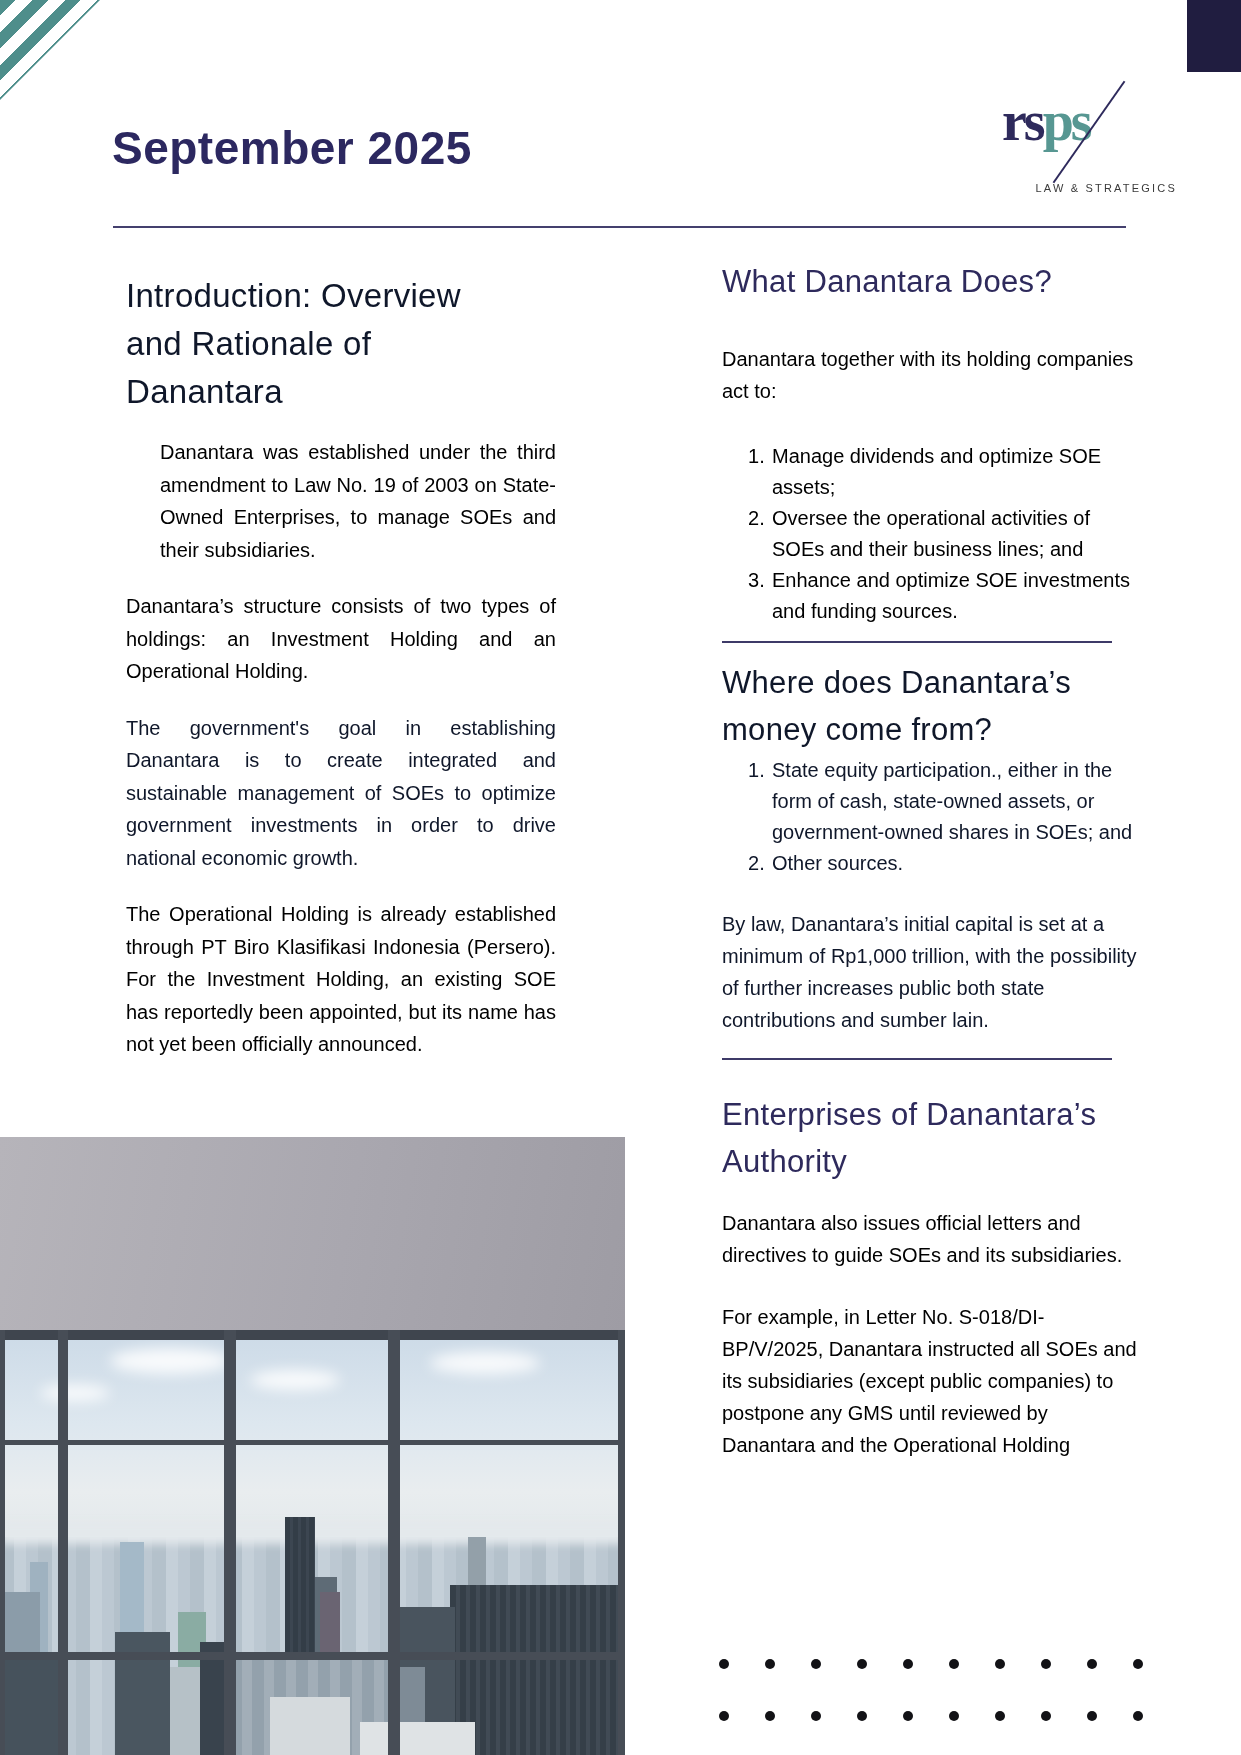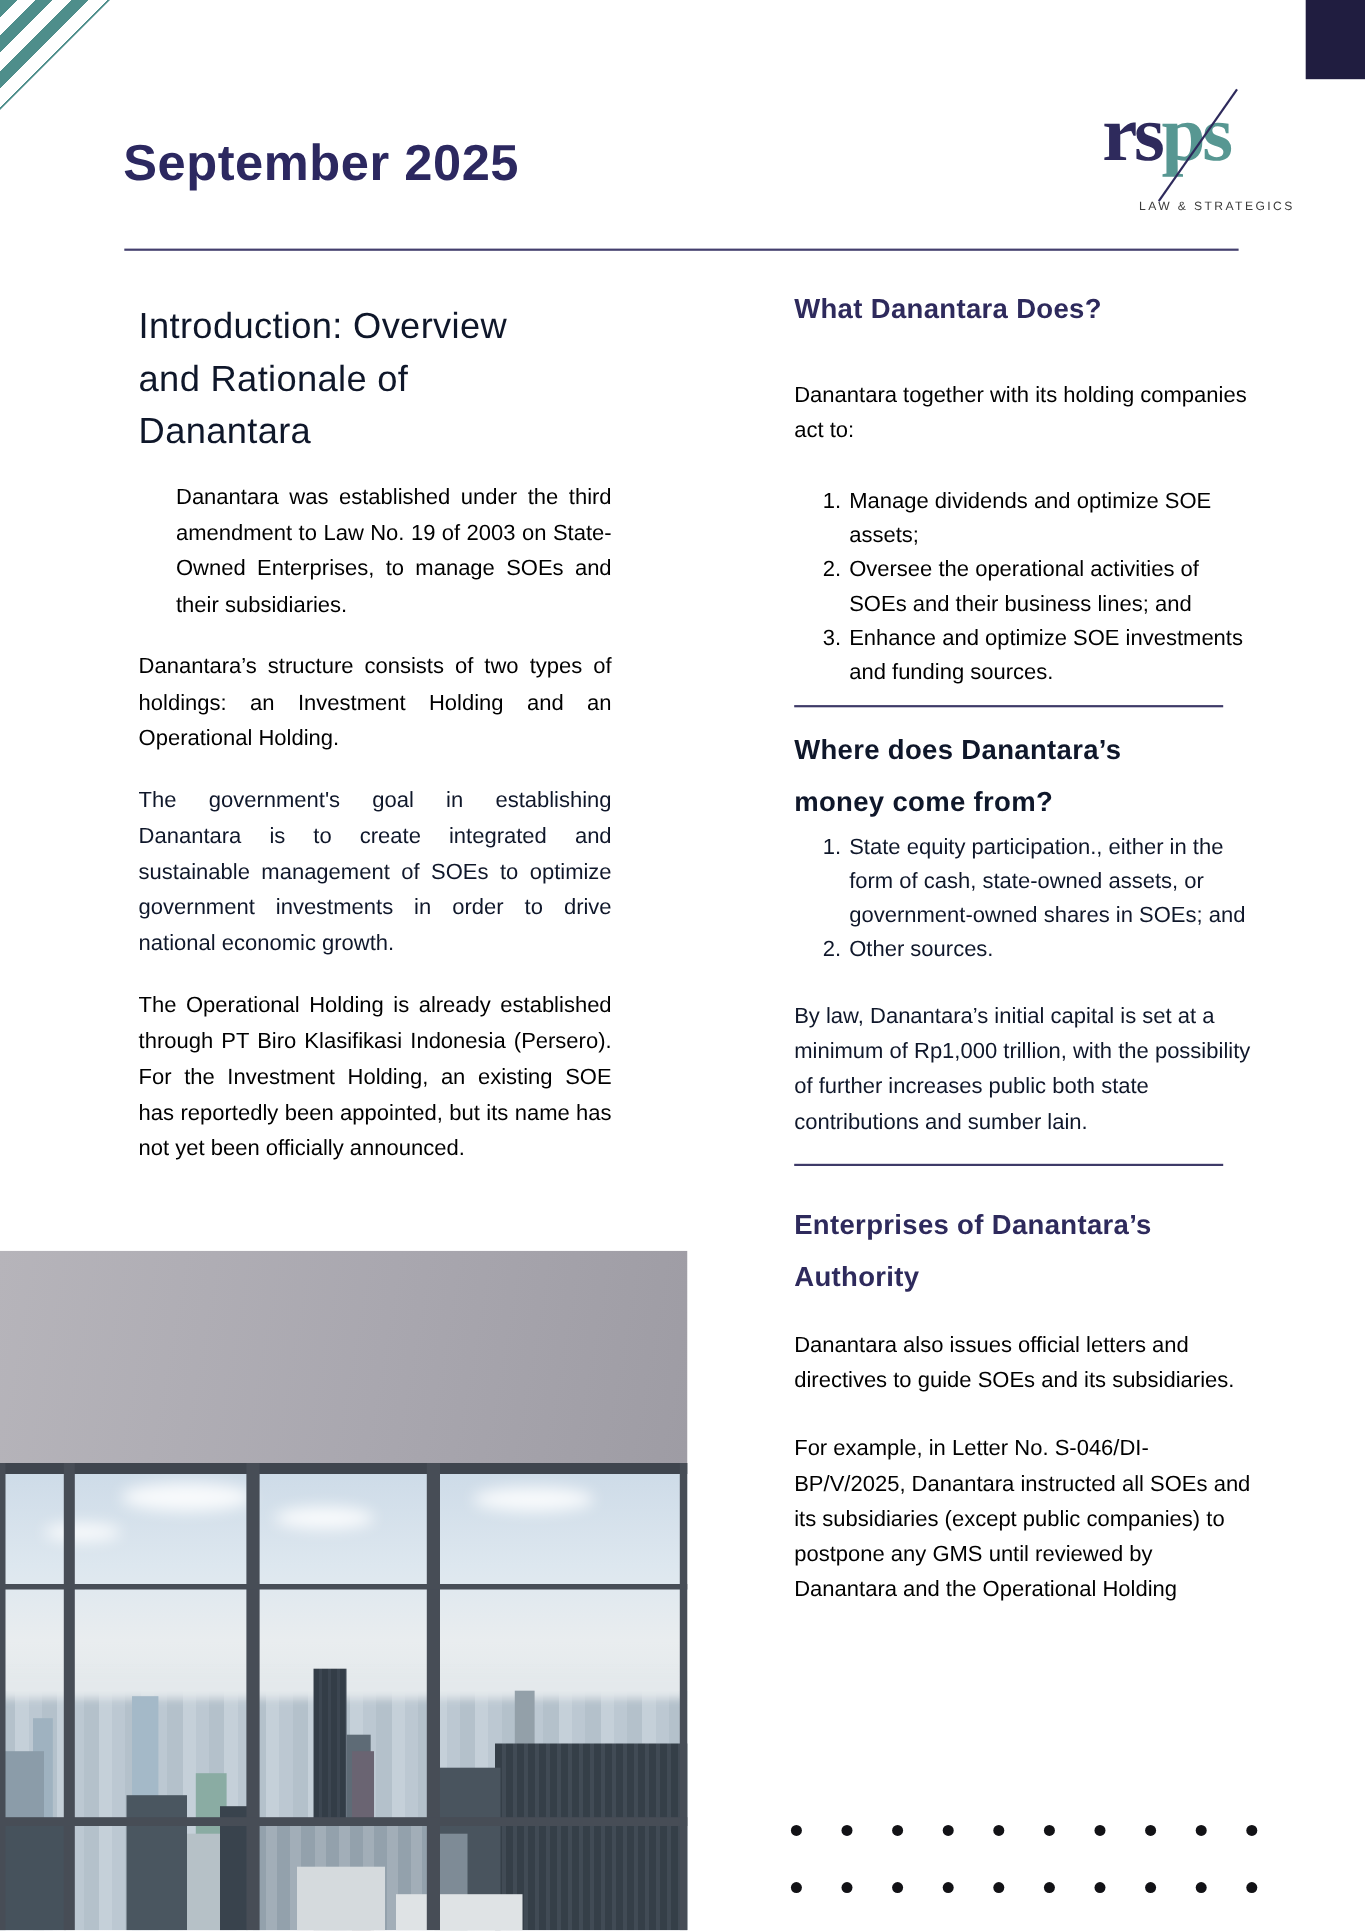--- a/index.html
+++ b/index.html
@@ -8,37 +8,37 @@
 
   
   .stripes{position:absolute;left:0;top:0;width:100px;height:100px;
            background:repeating-linear-gradient(135deg,#4e8e8b 0 11px,#ffffff 11px 23px);
            clip-path:polygon(0 0,100% 0,0 100%);}
   .navy-square{position:absolute;left:1187px;top:0;width:54px;height:72px;background:#201d40;}
 
   
   .logo{position:absolute;left:1002px;top:76px;width:175px;height:118px;}
   .logo-text{position:absolute;left:0;top:0;font-family:"Liberation Serif",serif;
-             font-weight:700;font-size:72px;line-height:90px;letter-spacing:-3px;}
+             font-weight:700;font-size:56px;line-height:90px;letter-spacing:-3px;}
   .logo-text .lr{color:#2e2a5c;}
   .logo-text .lp{color:#579792;}
   .logo-slash{position:absolute;left:86px;top:-6px;width:2px;height:124px;background:#2e2a5c;
               transform:rotate(35deg);transform-origin:center;}
   .logo-tagline{position:absolute;right:0;bottom:0;font-size:11px;letter-spacing:2.2px;
                 color:#3a3a3a;white-space:nowrap;}
 
   
   .date-title{position:absolute;left:112px;top:121px;margin:0;font-size:46px;font-weight:700;
               color:#2c2860;letter-spacing:.5px;}
   .header-rule{position:absolute;left:113px;top:226px;width:1013px;height:2px;background:#44406e;}
 
   
   .heading{margin:0;font-size:33px;line-height:48px;font-weight:500;letter-spacing:.3px;
            white-space:pre-line;}
-  .heading.sm{font-size:25px;line-height:47px;font-weight:bold;}
+  .heading.sm{font-size:31px;line-height:47px;}
   .dark{color:#0f172a;}
   .navy{color:#000000;}
   .hnavy{color:#2e2a5c;}
   .body{margin:0;font-size:20px;line-height:32px;}
   .just{text-align:justify;line-height:32.5px;}
   .rule{height:2px;background:#3e3a68;width:390px;}
 
   
   .col-left{position:absolute;left:126px;top:272px;width:430px;}
   .col-left .body{margin-top:24px;}
@@ -121,21 +121,21 @@
       <li data-interactable="false"><span data-interactable="false">State equity participation., either in the form of cash, state-owned assets, or government-owned shares in SOEs; and</span></li>
       <li data-interactable="false"><span data-interactable="false">Other sources.</span></li>
     </ol>
     <p class="body dark p-bylaw" data-interactable="false">By law, Danantara’s initial capital is set at a minimum of Rp1,000 trillion, with the possibility of further increases public both state contributions and sumber lain.</p>
 
     <div class="rule r2" data-interactable="false"></div>
 
     <h2 class="heading sm hnavy h-illu" data-interactable="false">Enterprises of Danantara’s
 Authority</h2>
     <p class="body navy p-illu1" data-interactable="false">Danantara also issues official letters and directives to guide SOEs and its subsidiaries.</p>
-    <p class="body navy p-illu2" data-interactable="false">For example, in Letter No. S-046/DI-BP/V/2025, Danantara instructed all SOEs and its subsidiaries (except public companies) to postpone any GMS until reviewed by Danantara and the Operational Holding</p>
+    <p class="body navy p-illu2" data-interactable="false">For example, in Letter No. S-018/DI-BP/V/2025, Danantara instructed all SOEs and its subsidiaries (except public companies) to postpone any GMS until reviewed by Danantara and the Operational Holding</p>
   </section>
 
   <div class="dots" data-interactable="false">
     <span></span>
       <span></span>
       <span></span>
       <span></span>
       <span></span>
       <span></span>
       <span></span>

